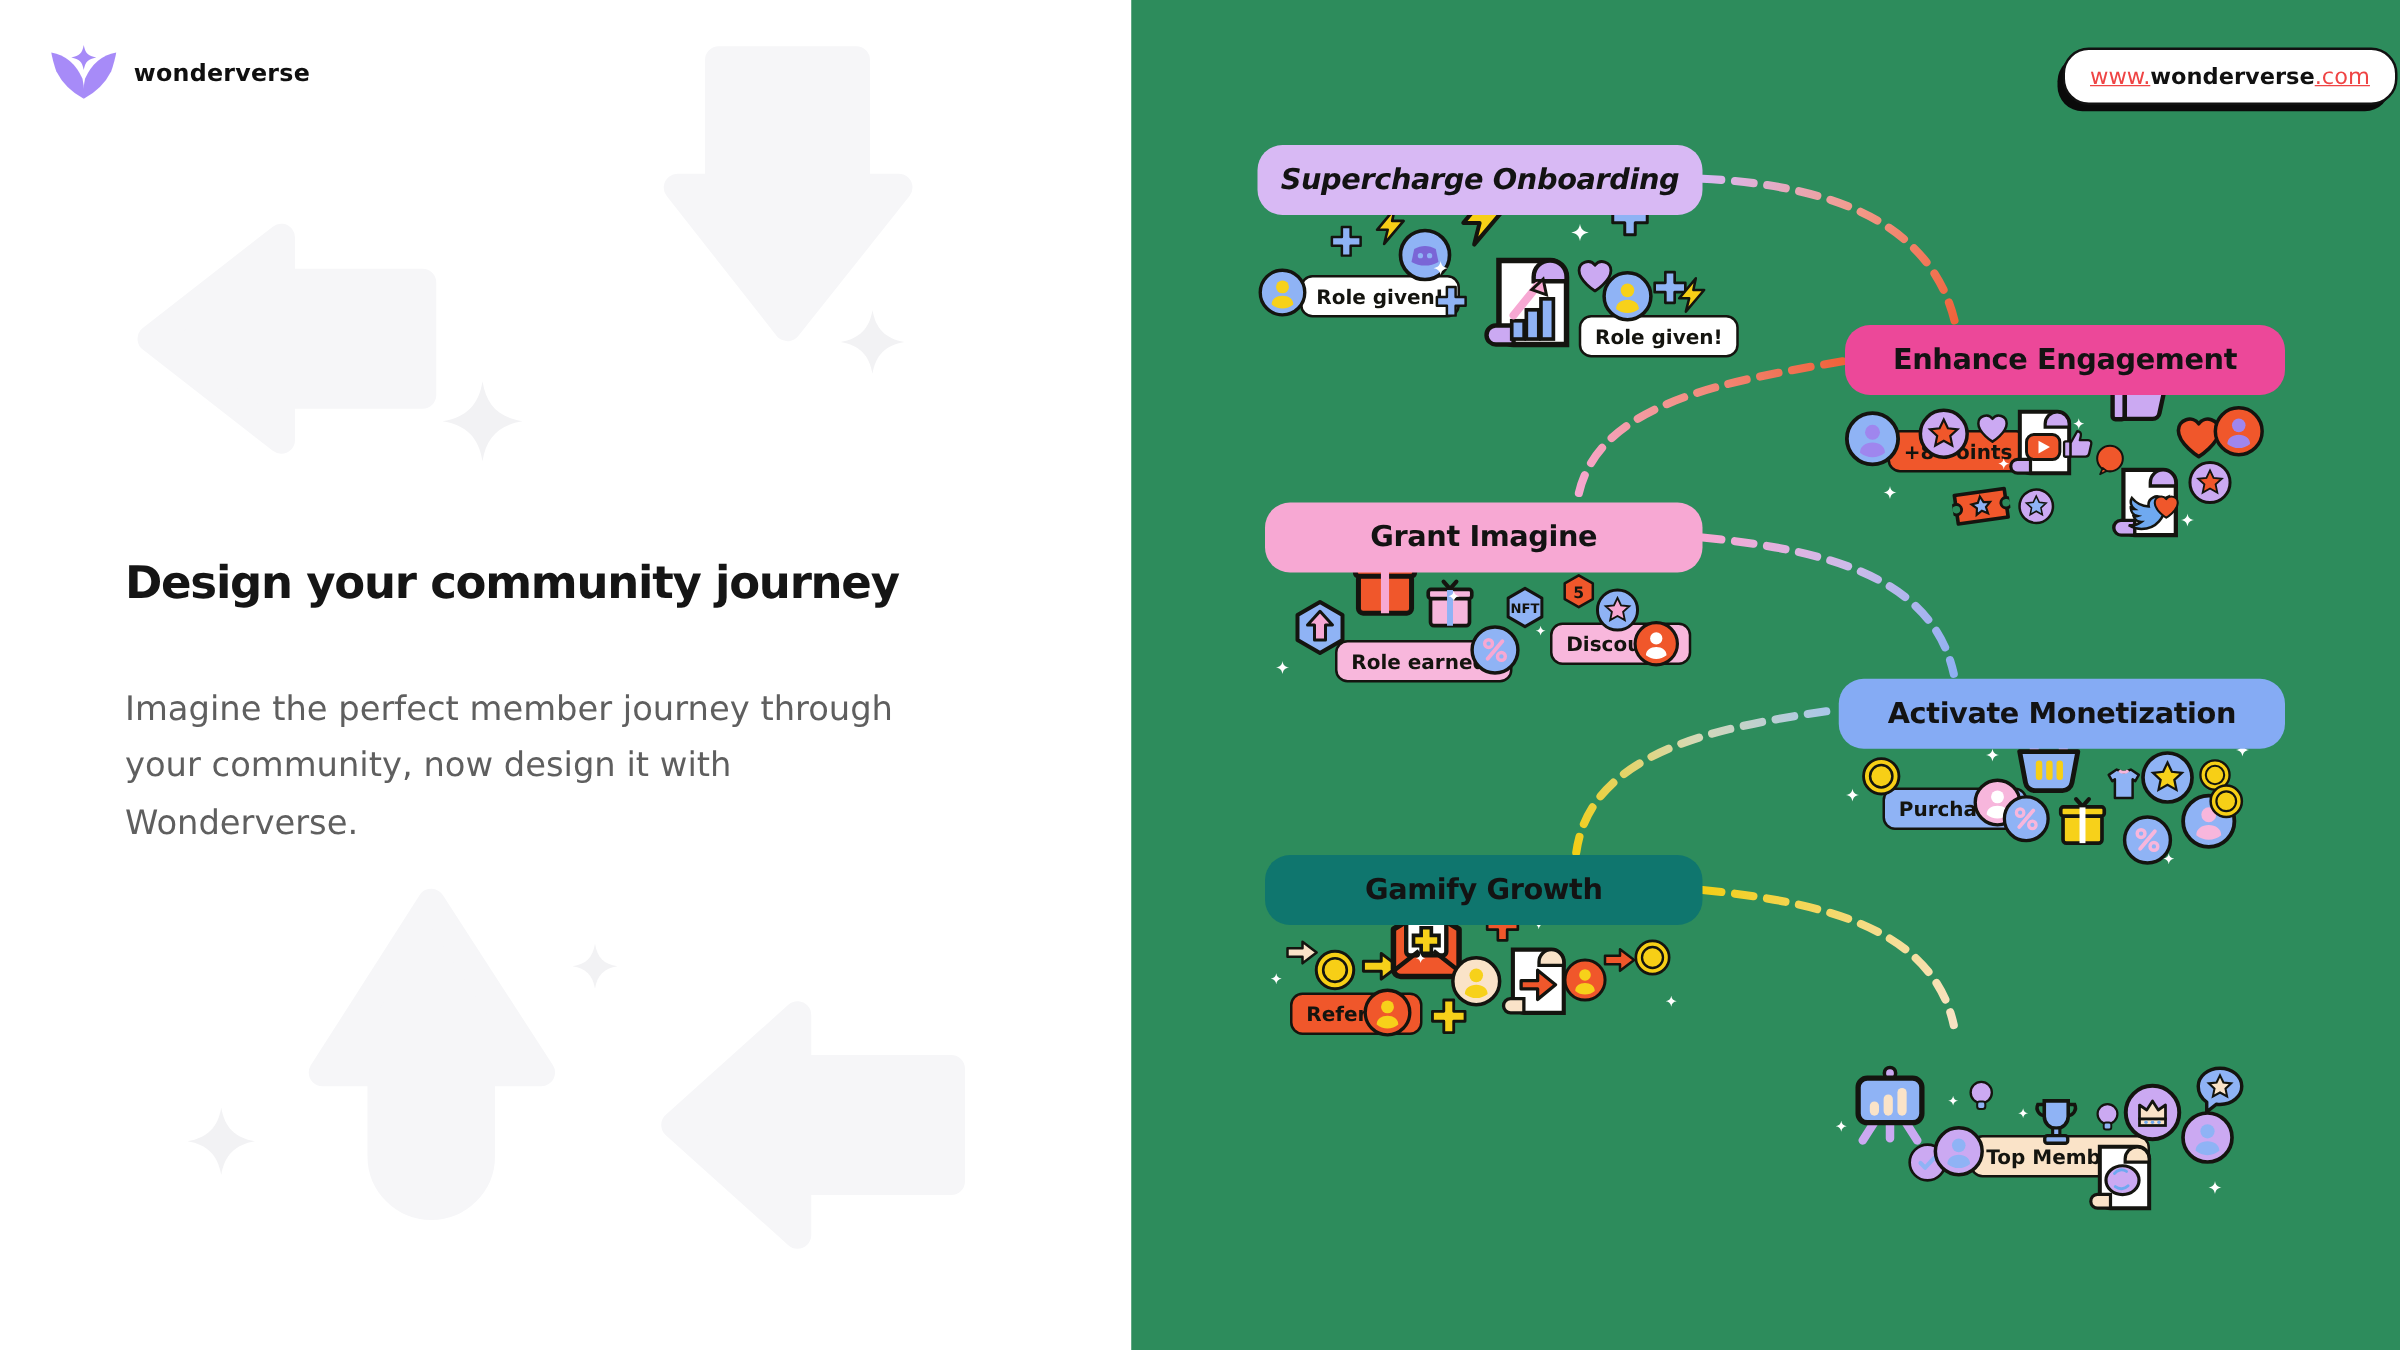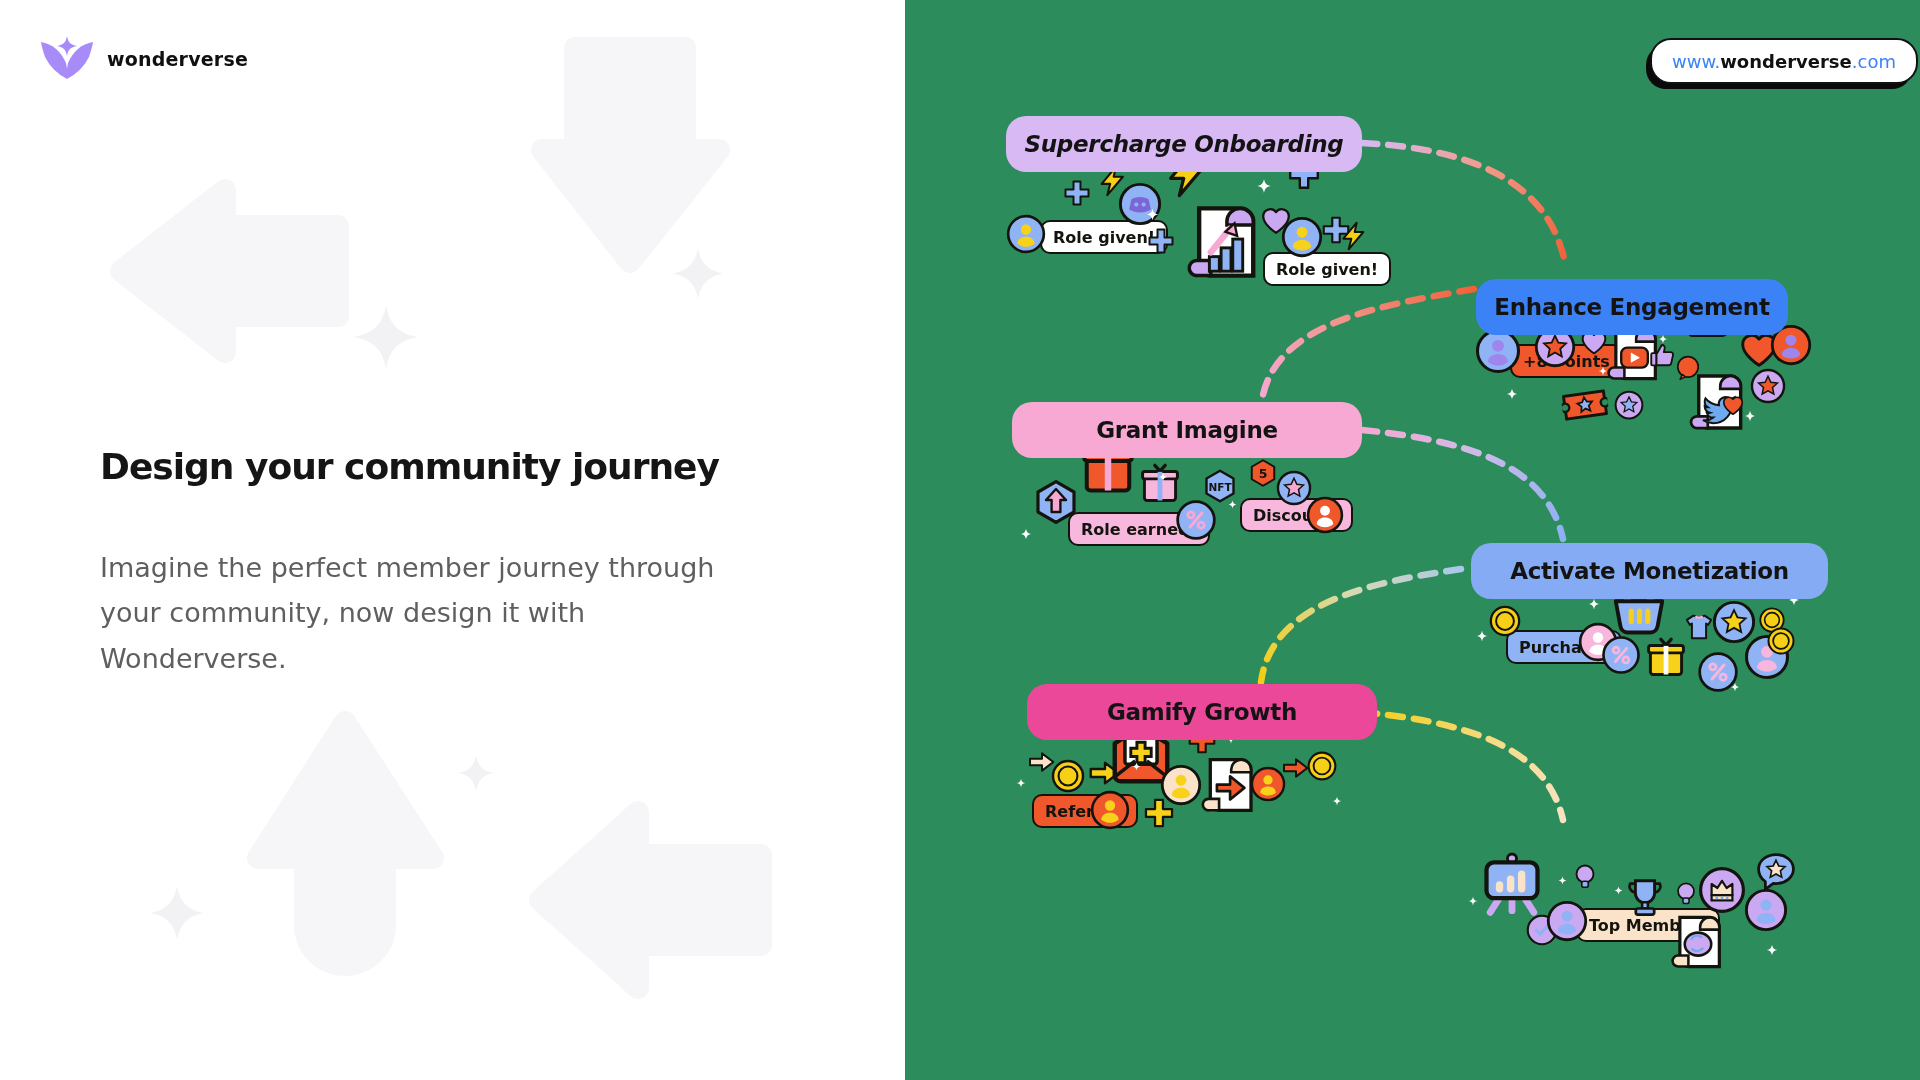--- a/index.html
+++ b/index.html
@@ -16,31 +16,31 @@
 
   
   .hero-heading{position:absolute;left:100px;top:446px;width:720px;font-size:36px;font-weight:800;
                 letter-spacing:-1px;color:#151515;}
   .hero-body{position:absolute;left:100px;top:545px;width:660px;font-size:27px;color:#5F5F5F;line-height:1.68;}
 
   
   .url-badge{position:absolute;left:1650px;top:38px;height:42px;padding:0 20px;background:#fff;
              border:2px solid #111;border-radius:21px;display:flex;align-items:center;
              box-shadow:-5px 6px 0 -1px #0a0a0a;font-size:18px;white-space:nowrap;}
-  .url-badge .dim{color:#3b82f6;}
+  .url-badge .dim{color:#ef4444;text-decoration:underline;}
   .url-badge .strong{color:#111;font-weight:700;}
 
   
   .pill{position:absolute;height:56px;border-radius:20px;display:flex;align-items:center;justify-content:center;
         font-size:23px;font-weight:700;letter-spacing:-.3px;color:#131313;z-index:4;}
   .p1{left:1006px;top:116px;width:356px;background:#D8B9F4;font-style:italic;}
-  .p2{left:1476px;top:260px;width:312px;background:#3b82f6;margin-top:19px;}
+  .p2{left:1476px;top:260px;width:352px;background:#ec4899;}
   .p3{left:1012px;top:402px;width:350px;background:#F7A8D3;}
   .p4{left:1471px;top:543px;width:357px;background:#85ABF4;}
-  .p5{left:1012px;top:684px;width:350px;background:#ec4899;margin-left:15px;}
+  .p5{left:1012px;top:684px;width:350px;background:#0f766e;}
   .p6{left:1470px;top:822px;width:356px;background:#FAE3C8;}
 
   
   .chip{position:absolute;height:30px;padding:0 11px;border:2.5px solid #14140F;border-radius:10px;
         display:flex;align-items:center;font-size:16px;font-weight:600;color:#14140F;background:#fff;
         white-space:nowrap;z-index:2;}
 
   
   .ic{position:absolute;z-index:3;--o:#14140F;--a:#fff;--b:#fff;--c:#F7D11A;overflow:visible;}
   svg text{font-family:"DejaVu Sans","Liberation Sans",sans-serif;font-weight:bold;}

